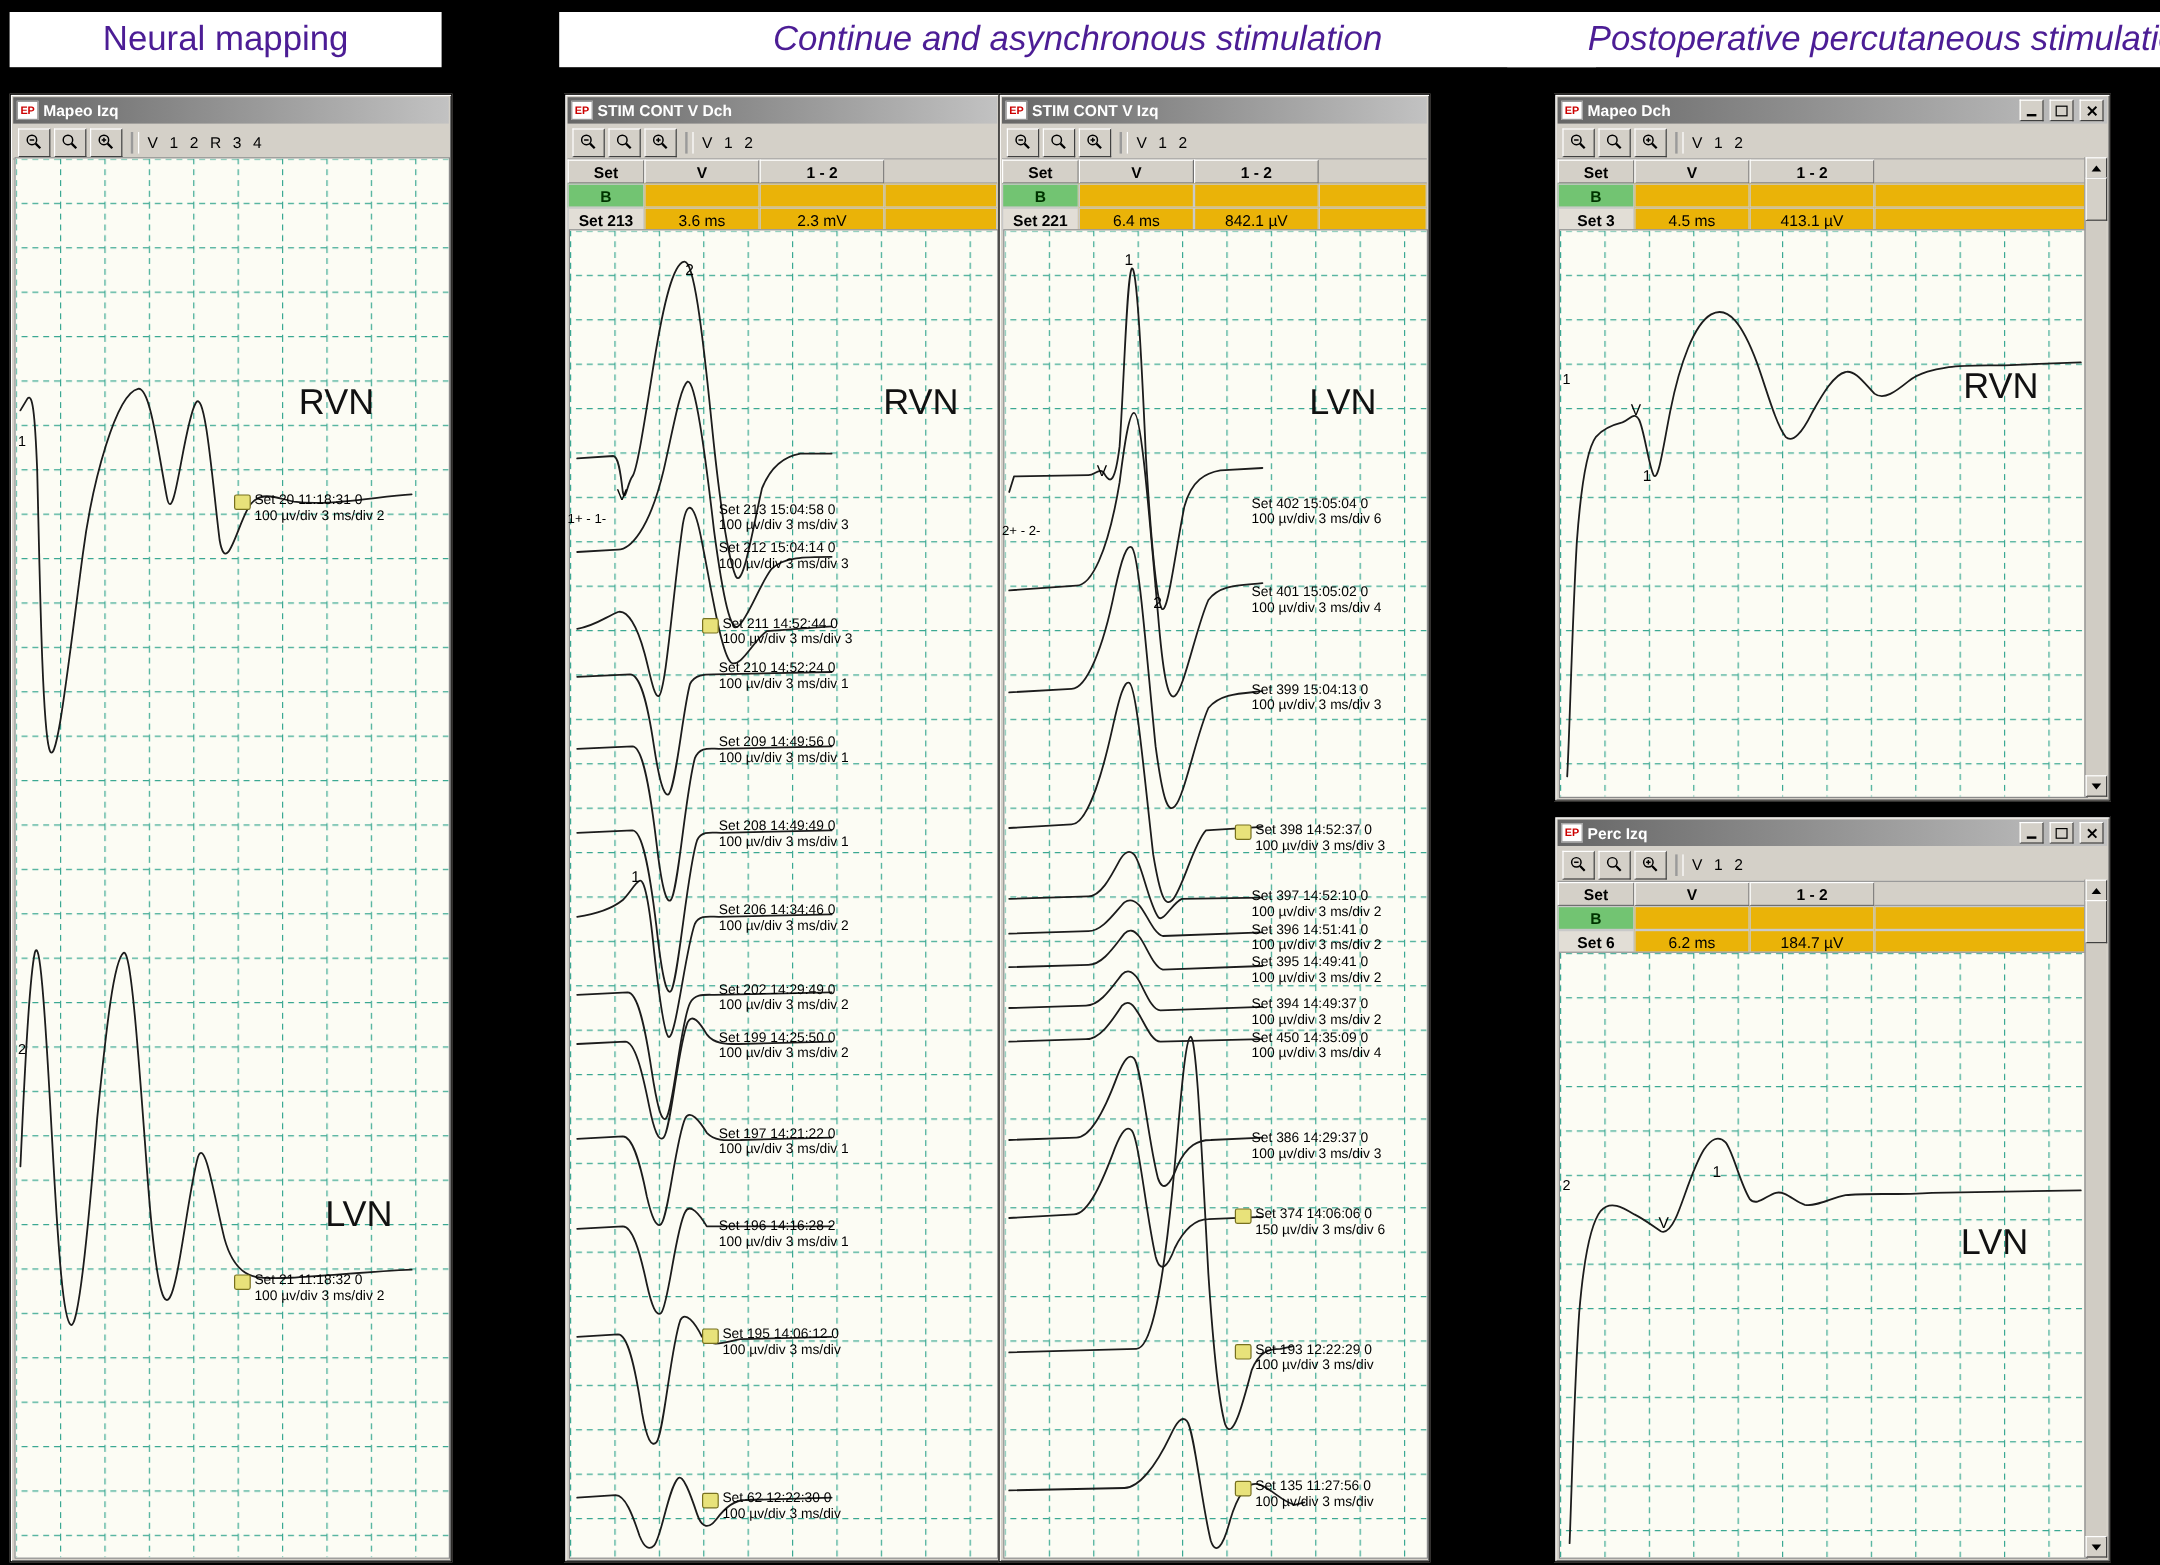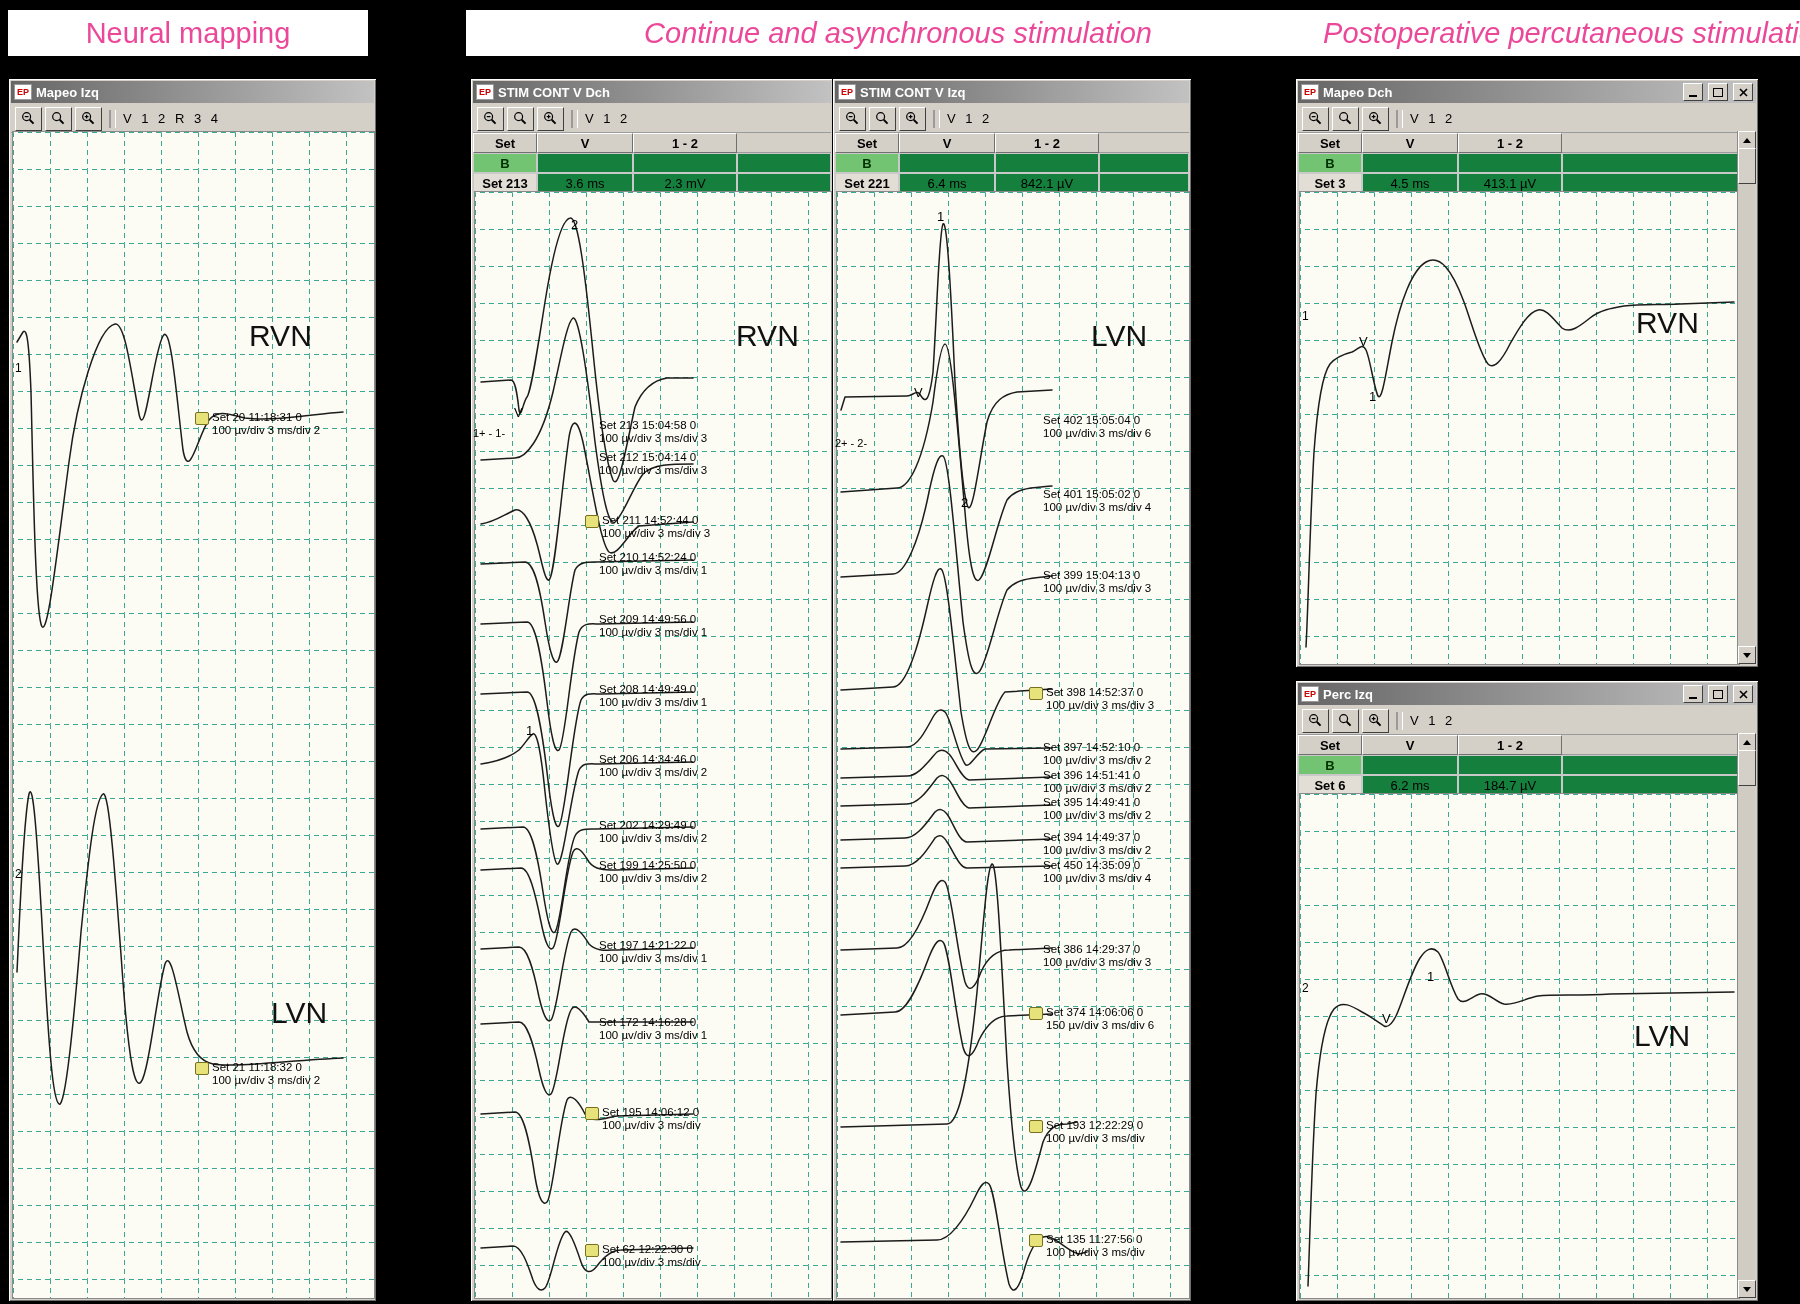--- a/index.html
+++ b/index.html
@@ -1,20 +1,20 @@
 <!DOCTYPE html>
 <html><head>
 <meta charset="utf-8">
 <style>
   html,body{margin:0;padding:0;}
   body{width:1800px;height:1304px;background:#000;position:relative;
        font-family:"Liberation Sans",sans-serif;overflow:hidden;}
 
   .hdr{position:absolute;background:#fff;display:flex;align-items:center;justify-content:center;
-       font-size:29px;color:#ec4899;}
+       font-size:29px;color:#4c1d95;}
   .hdr.it{font-style:italic;}
 
   .win{position:absolute;background:#d4d0c8;border:1px solid #000;
        box-shadow:inset 1px 1px 0 #fff, inset -1px -1px 0 #6f6f6f;}
   .titlebar{height:22px;margin:2px;background:linear-gradient(90deg,#666 0%,#c2c2c2 100%);
        display:flex;align-items:center;gap:4px;padding:0 3px;color:#fff;font-weight:bold;font-size:13px;}
   .ep{width:16px;height:14px;background:#fff;border:1px solid #999;color:#c00;
       font-size:9px;font-weight:bold;display:flex;align-items:center;justify-content:center;flex:0 0 auto;}
   .tspacer{flex:1;}
   .winbtn{width:18px;height:16px;background:#d4d0c8;border:1px solid;border-color:#fff #404040 #404040 #fff;
@@ -23,21 +23,21 @@
       border-bottom:1px solid #9a9a9a;font-size:13px;color:#000;}
   .magbtn{width:25px;height:22px;background:#d4d0c8;border:1px solid;border-color:#fff #404040 #404040 #fff;
       display:flex;align-items:center;justify-content:center;}
   .tsep{width:4px;height:18px;border-left:2px solid #9a9a9a;border-right:1px solid #fff;margin:0 4px;}
   .chtxt{letter-spacing:3px;}
 
   .tbl{display:grid;grid-template-columns:64px 96px 104px 1fr;margin:0 2px;font-size:13px;}
   .tbl>div{height:20px;display:flex;align-items:center;justify-content:center;box-sizing:border-box;}
   .th{background:#d4d0c8;border:1px solid;border-color:#fff #6f6f6f #6f6f6f #fff;font-weight:bold;}
   .thf{background:#d4d0c8;border-bottom:1px solid #9a9a9a;}
-  .td{background:#15803d;border:1px solid #c9c9c9;}
+  .td{background:#eab308;border:1px solid #c9c9c9;}
   .bcell{background:#72c472;font-weight:bold;color:#003300;}
   .setcell{background:#e2ded6;font-weight:bold;}
 
   .gridwrap{position:absolute;background:#fcfcf4;border:1px solid #8a8a8a;overflow:hidden;}
   .trace{fill:none;stroke:#1c1c1c;stroke-width:1.5;stroke-linejoin:round;stroke-linecap:round;}
 
   .biglabel{position:absolute;font-size:30px;color:#111;white-space:nowrap;}
   .mark{position:absolute;font-size:13px;color:#000;white-space:nowrap;}
   .chnum{position:absolute;font-size:12px;color:#000;}
   .ann{position:absolute;display:flex;gap:3px;align-items:flex-start;font-size:11.5px;line-height:13px;color:#000;white-space:nowrap;}
@@ -250,21 +250,21 @@
       </span>
     </div>
   <div class="ann" style="left:128px;top:860px">
       <span class="ann-lines">
         <span>Set 197 14:21:22  0</span>
         <span>100 µv/div 3 ms/div 1</span>
       </span>
     </div>
   <div class="ann" style="left:128px;top:937px">
       <span class="ann-lines">
-        <span>Set 172 14:16:28  0</span>
+        <span>Set 196 14:16:28  2</span>
         <span>100 µv/div 3 ms/div 1</span>
       </span>
     </div>
   <div class="ann" style="left:114px;top:1027px">
       <span class="note"></span>
       <span class="ann-lines">
         <span>Set 195 14:06:12  0</span>
         <span>100 µv/div 3 ms/div</span>
       </span>
     </div>

